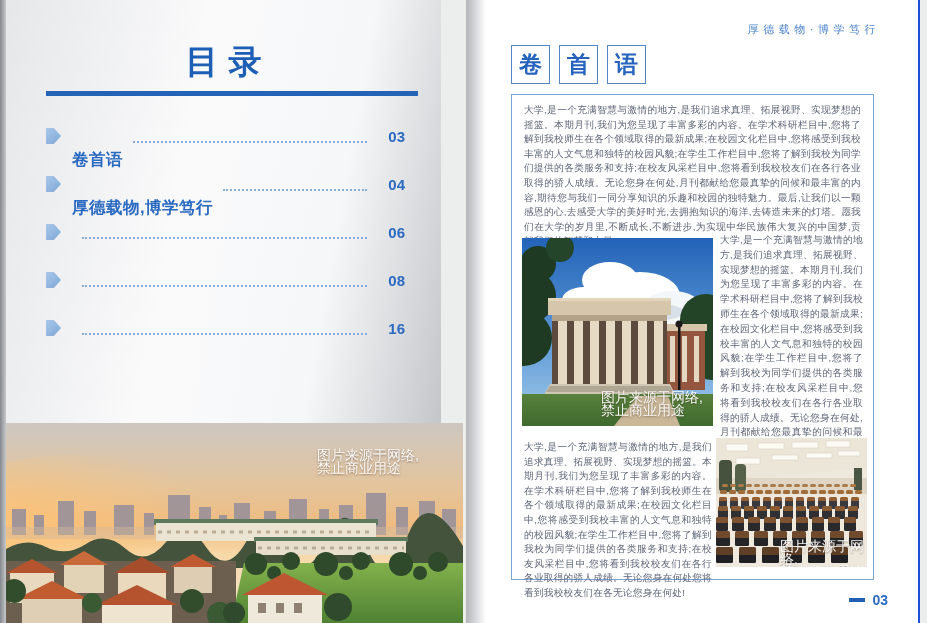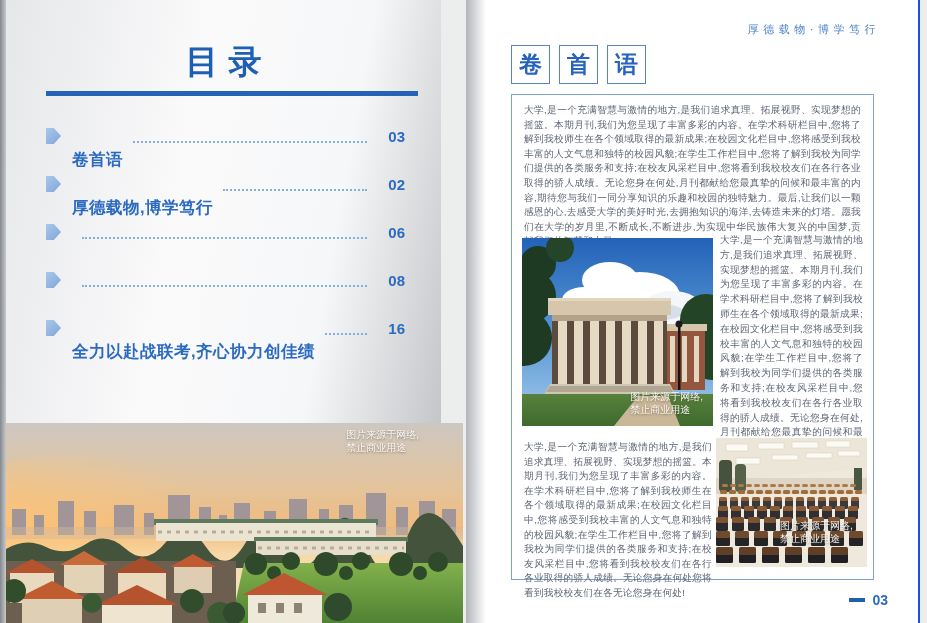--- a/index.html
+++ b/index.html
@@ -20,22 +20,22 @@
     background:linear-gradient(135deg,#aac7ea,#7ea6d8);
     clip-path:polygon(0 0,52% 0,100% 50%,52% 100%,0 100%);
     filter:drop-shadow(0 0 0.8px #628fc9);}
   .toc-label{font-size:16.5px;font-weight:bold;color:#2b6ac1;white-space:nowrap;letter-spacing:0.5px;margin-top:48px;}
   .toc-leader{flex:1;margin:4px 12px 0 10px;border-bottom:2px dotted #8aadd8;height:8px;min-width:14px;}
   .toc-page{font-size:15px;font-weight:bold;color:#2b6ac1;min-width:26px;text-align:right;}
 
   .photo-city{position:absolute;left:0;top:423px;width:457px;height:200px;overflow:hidden;}
   .photo-city svg{display:block;width:100%;height:100%;}
 
-  .wm{position:absolute;font-size:10px;line-height:12.5px;color:rgba(255,255,255,.95);
-      text-shadow:0 1px 2px rgba(60,40,20,.5);font-weight:500;}
+  .wm{position:absolute;font-size:14px;line-height:12.5px;color:rgba(255,255,255,.95);
+      text-shadow:0 1px 2px rgba(60,40,20,.5);font-weight:500;margin-top:20px;}
   .wm-city{top:6px;right:44px;}
 
   
   .page-right{position:absolute;left:466px;top:0;width:452px;height:623px;background:#ffffff;
     border-right:2px solid #1d4ed8;}
   .page-right::before{content:"";position:absolute;left:0;top:0;bottom:0;width:20px;
     background:linear-gradient(90deg,rgba(95,101,110,.48),rgba(255,255,255,0));}
   .rp-header{position:absolute;top:22px;right:38px;font-size:11px;color:#4d84cb;
     letter-spacing:4.5px;font-weight:500;}
   .rp-titleboxes{position:absolute;left:45px;top:45px;display:flex;gap:9px;}
@@ -74,35 +74,34 @@
       <div class="toc-row">
         <span class="toc-bullet"></span>
         <span class="toc-label">卷首语</span>
         <span class="toc-leader"></span>
         <span class="toc-page">03</span>
       </div>
       <div class="toc-row">
         <span class="toc-bullet"></span>
         <span class="toc-label">厚德载物,博学笃行</span>
         <span class="toc-leader"></span>
-        <span class="toc-page">02</span>
+        <span class="toc-page">04</span>
       </div>
       <div class="toc-row">
         <span class="toc-bullet"></span>
         <span class="toc-leader"></span>
         <span class="toc-page">06</span>
       </div>
       <div class="toc-row">
         <span class="toc-bullet"></span>
         <span class="toc-leader"></span>
         <span class="toc-page">08</span>
       </div>
       <div class="toc-row">
         <span class="toc-bullet"></span>
-        <span class="toc-label">全力以赴战联考,齐心协力创佳绩</span>
         <span class="toc-leader"></span>
         <span class="toc-page">16</span>
       </div>
     </div>
 
     <div class="photo-city">
       <svg viewBox="0 0 457 200" preserveAspectRatio="none">
         <defs>
           <linearGradient id="sky1" x1="0" y1="0" x2="0" y2="1">
             <stop offset="0" stop-color="#cdc7c1"></stop>

